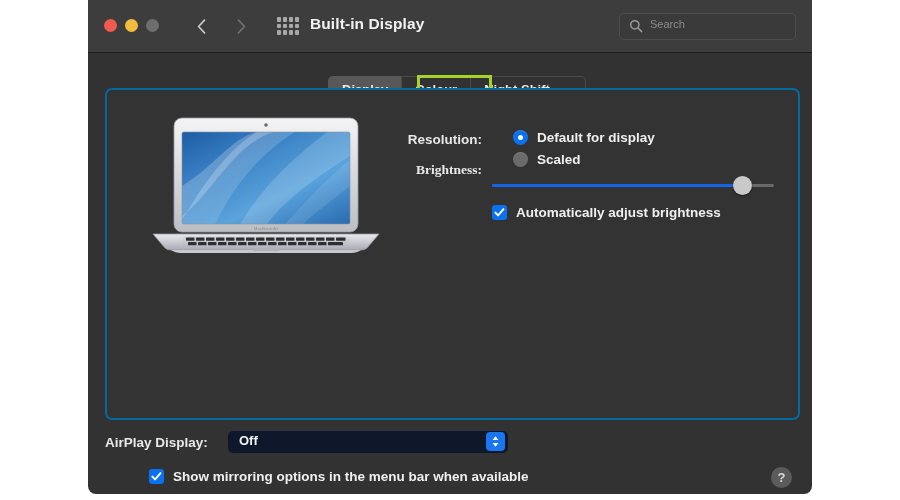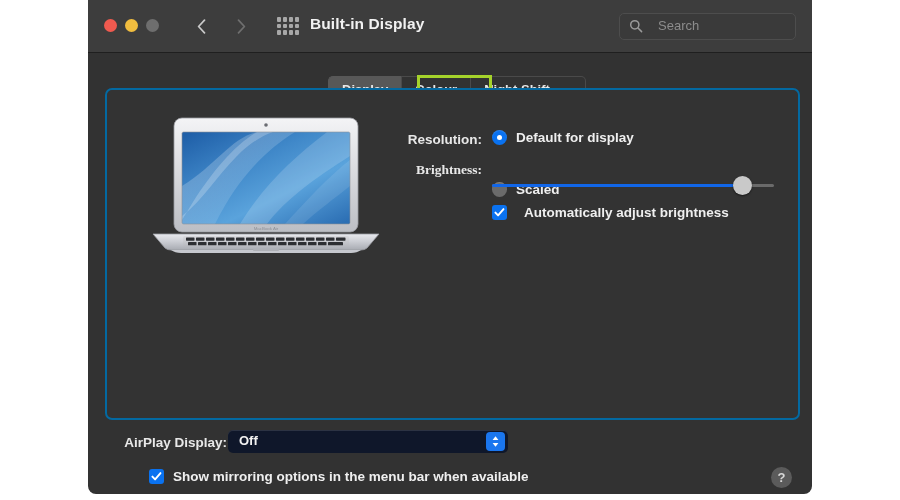--- a/index.html
+++ b/index.html
@@ -102,23 +102,23 @@
     border: 1px solid #4d4d4d;
     border-radius: 5px;
     background: #3a3a3a;
   }
   .searchbox .mag {
     position: absolute;
     left: 9px; top: 5px;
   }
   .searchbox .ph {
     position: absolute;
-    left: 38px;
+    left: 30px;
     top: 4px;
-    font-size: 13px;
+    font-size: 11px;
     color: #8c8c8c;
   }
 
   
   .tabgroup {
     position: absolute;
     left: 240px;
     top: 76px;
     height: 26px;
     display: flex;
@@ -189,26 +189,26 @@
     font-weight: bold;
     color: #e8e8e8;
     text-align: right;
     white-space: nowrap;
   }
   .lbl-resolution { left: 283px; top: 42px; width: 92px; }
   .lbl-brightness { left: 283px; top: 72px; width: 92px; font-family: Liberation Serif, serif; }
 
   .radio-row {
     position: absolute;
-    left: 385px;
+    left: 406px;
     display: flex;
     align-items: flex-start;
   }
   .radio-row.r1 { top: 40px; }
-  .radio-row.r2 { top: 62px; margin-top: 30px; }
+  .radio-row.r2 { top: 62px; }
 
   .radio {
     width: 15px; height: 15px;
     border-radius: 50%;
     background: #6b6b6b;
     position: relative;
     flex: 0 0 auto;
     box-shadow: inset 0 1px 1px rgba(255,255,255,0.14);
   }
   .radio.on { background: #0a72f0; }
@@ -257,21 +257,20 @@
     border-radius: 50%;
     background: #c9c9c9;
     box-shadow: 0 1px 2px rgba(0,0,0,0.55);
   }
 
   
   .check-row {
     position: absolute;
     display: flex;
     align-items: center;
-    gap: 8px;
   }
   .check-row.auto-b { left: 385px; top: 115px; }
 
   .checkbox {
     width: 15px; height: 15px;
     border-radius: 3px;
     background: #0a72f0;
     position: relative;
     flex: 0 0 auto;
   }
@@ -283,21 +282,20 @@
     color: #efefef;
     white-space: nowrap;
   }
 
   
   .lbl-airplay {
     position: absolute;
     left: 17px;
     top: 435px;
     width: 122px;
-    text-align: right;
     font-size: 13.5px;
     font-weight: bold;
     color: #e8e8e8;
     white-space: nowrap;
   }
 
   .popup {
     position: absolute;
     left: 140px;
     top: 430px;

